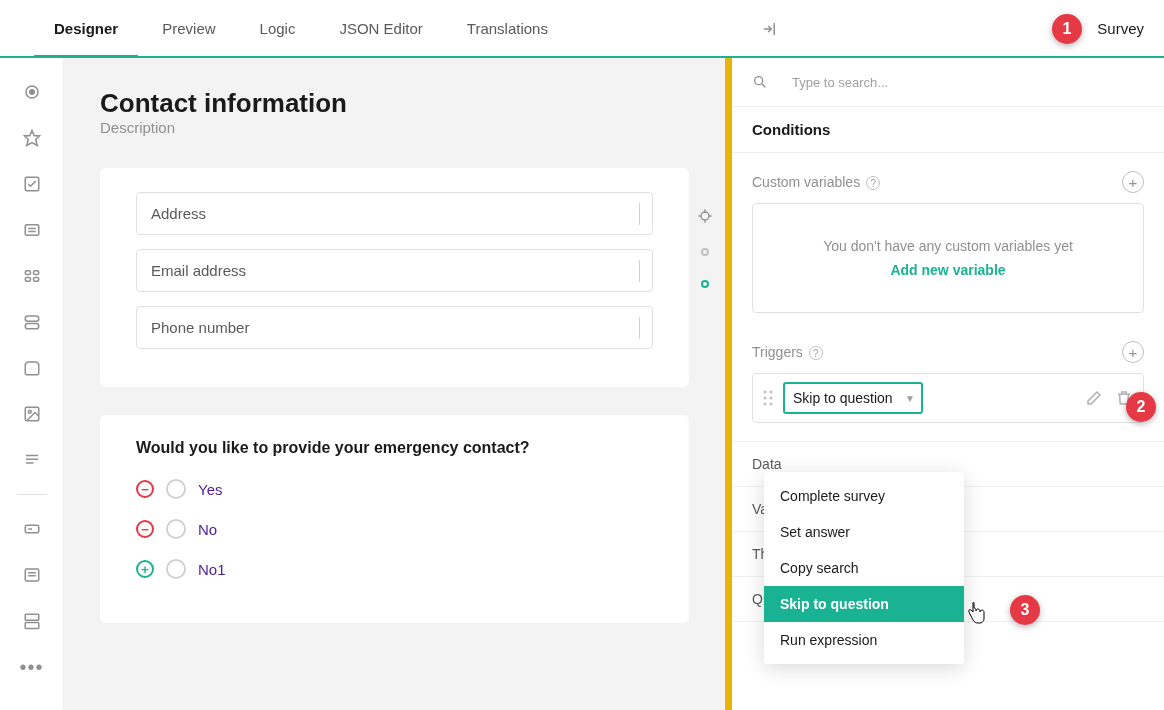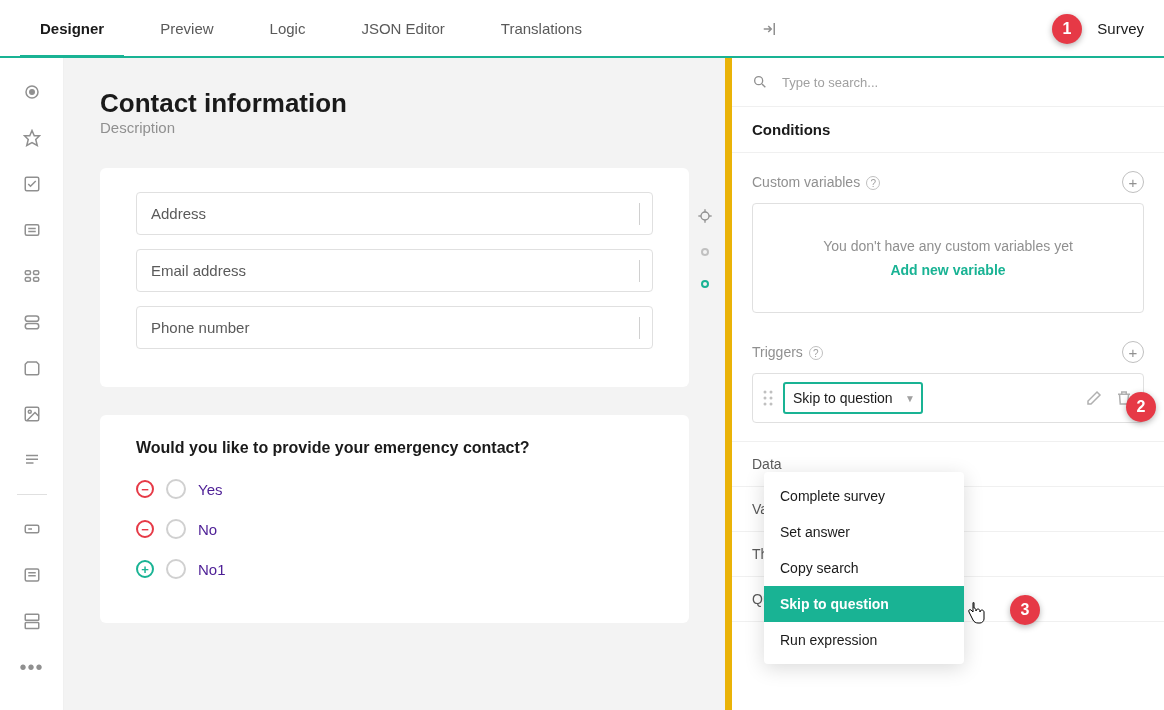--- a/index.html
+++ b/index.html
@@ -1,19 +1,19 @@
 <!DOCTYPE html>
 <html><head>
 <meta charset="utf-8">
 <style>
 *{box-sizing:border-box;margin:0;padding:0;font-family:"Segoe UI",Arial,sans-serif}
 body{background:#fff;width:1164px;height:710px;overflow:hidden;position:relative}
 .topbar{height:58px;display:flex;align-items:center;border-bottom:1px solid #e0e0e0;position:relative}
 .topbar::after{content:"";position:absolute;left:0;right:0;bottom:-1px;height:2px;background:#19b394}
-.tabs{display:flex;gap:16px;padding-left:20px}
+.tabs{display:flex;gap:4px;padding-left:34px}
 .tab{padding:0 20px;height:58px;display:flex;align-items:center;color:#5a5a5a;font-size:15px;cursor:pointer;position:relative}
 .tab.active{color:#1a1a1a;font-weight:600}
 .tab.active::after{content:"";position:absolute;left:0;right:0;bottom:0;height:3px;background:#19b394}
 .top-actions{margin-left:auto;display:flex;align-items:center;gap:10px;padding-right:14px}
 .icon-btn{width:34px;height:34px;display:flex;align-items:center;justify-content:center;cursor:pointer;color:#909090;border-radius:3px}
 .icon-btn.green{color:#19b394}
 .vdiv{width:1px;height:30px;background:#e0e0e0}
 .body{display:flex;height:652px}
 .toolrail{width:64px;background:#fff;border-right:1px solid #f0f0f0;display:flex;flex-direction:column;align-items:center;padding-top:22px;gap:22px}
 .tool{width:24px;height:24px;color:#909090;cursor:pointer;display:flex;align-items:center;justify-content:center}
@@ -31,21 +31,21 @@
 .opt-icon.plus{color:#19b394;border-color:#19b394}
 .radio{width:20px;height:20px;border:2px solid #d0d0d0;border-radius:50%}
 .opt-label{font-size:15px;color:#4c1d95}
 .rail-dots{position:absolute;right:12px;top:150px;display:flex;flex-direction:column;gap:24px;align-items:center}
 .rdot{width:8px;height:8px;border:2px solid #c0c0c0;border-radius:50%}
 .rdot.active{border-color:#19b394}
 .rgps{color:#909090}
 .rightpanel{width:439px;border-left:7px solid #eab308;display:flex;flex-direction:column;position:relative}
 .rtop{height:58px;display:flex;align-items:center;padding:0 20px;justify-content:space-between;border-bottom:1px solid #f0f0f0;margin-top:-58px;background:#fff;position:relative;z-index:2}
 .rtop::after{content:"";position:absolute;left:0;right:0;bottom:-1px;height:2px;background:#19b394}
-.rsearch{padding:16px 20px;border-bottom:1px solid #f0f0f0;display:flex;align-items:center;gap:14px;color:#909090}
+.rsearch{padding:16px 20px;border-bottom:1px solid #f0f0f0;display:flex;align-items:center;gap:24px;color:#909090}
 .rsearch input{border:none;outline:none;font-size:13px;color:#333;width:100%}
 .rsearch input::placeholder{color:#a0a0a0}
 .section-h{padding:14px 20px;font-size:15px;font-weight:600;color:#1a1a1a;border-bottom:1px solid #f0f0f0}
 .section-body{padding:18px 20px}
 .sub-h{display:flex;align-items:center;justify-content:space-between;color:#909090;font-size:14px;margin-bottom:10px}
 .help{width:14px;height:14px;border:1px solid #c0c0c0;border-radius:50%;display:inline-flex;align-items:center;justify-content:center;font-size:10px;margin-left:6px;color:#a0a0a0}
 .plus-ring{width:22px;height:22px;border:1.5px solid #c0c0c0;border-radius:50%;display:flex;align-items:center;justify-content:center;color:#909090;font-size:15px;cursor:pointer}
 .empty-box{border:1px solid #e0e0e0;border-radius:4px;padding:34px 32px;text-align:center;margin-bottom:28px}
 .empty-box .msg{color:#909090;font-size:14px;margin-bottom:8px}
 .empty-box .link{color:#19b394;font-weight:600;font-size:14px;cursor:pointer}

